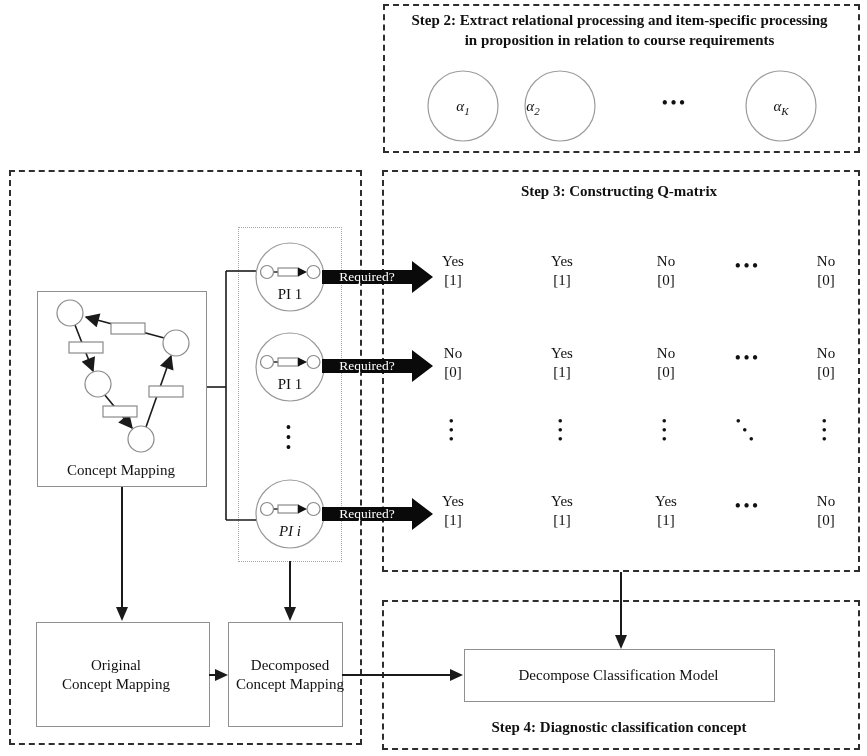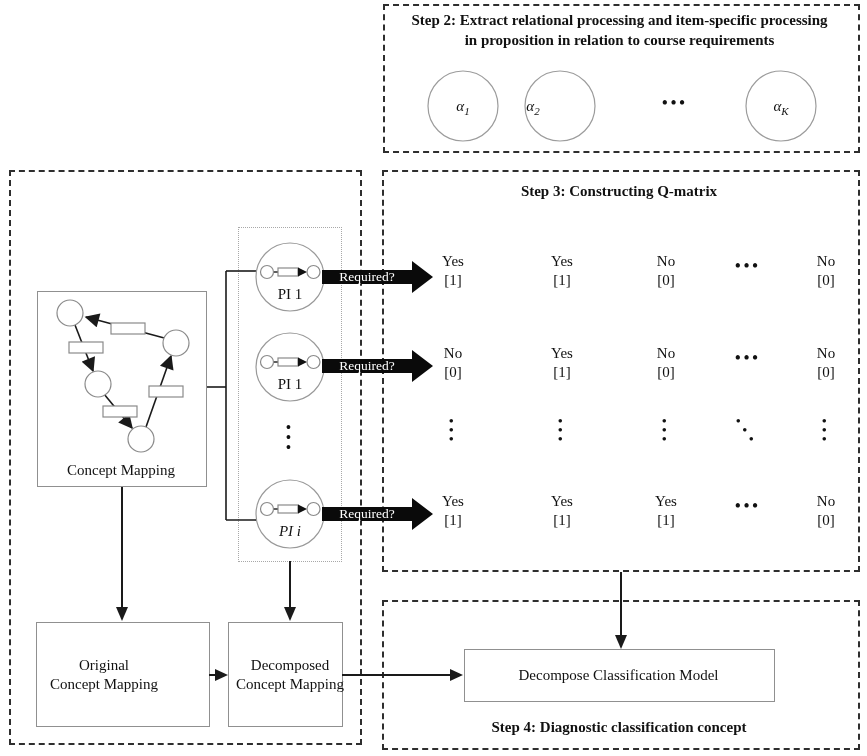--- a/index.html
+++ b/index.html
@@ -201,21 +201,21 @@
   <div class="cell" style="left:621px;top:492px;width:90px;">
       <div>Yes</div>
       <div>[1]</div>
     </div>
   <div class="hdots" style="left:703px;top:497px;width:90px;">•••</div>
   <div class="cell" style="left:786px;top:492px;width:80px;">
       <div>No</div>
       <div>[0]</div>
     </div>
 
-  <div class="label" style="left:36px;top:656px;width:136px;z-index:10;">
+  <div class="label" style="left:48px;top:656px;width:136px;z-index:10;">
     <div>Original</div>
     <div>Concept Mapping</div>
   </div>
   <div class="label" style="left:228px;top:656px;width:124px;z-index:10;">
     <div>Decomposed</div>
     <div>Concept Mapping</div>
   </div>
   <div class="label" style="left:464px;top:666px;width:309px;z-index:10;">Decompose Classification Model</div>
   <div class="title" style="left:382px;top:717px;width:474px;">Step 4: Diagnostic classification concept</div>
 

